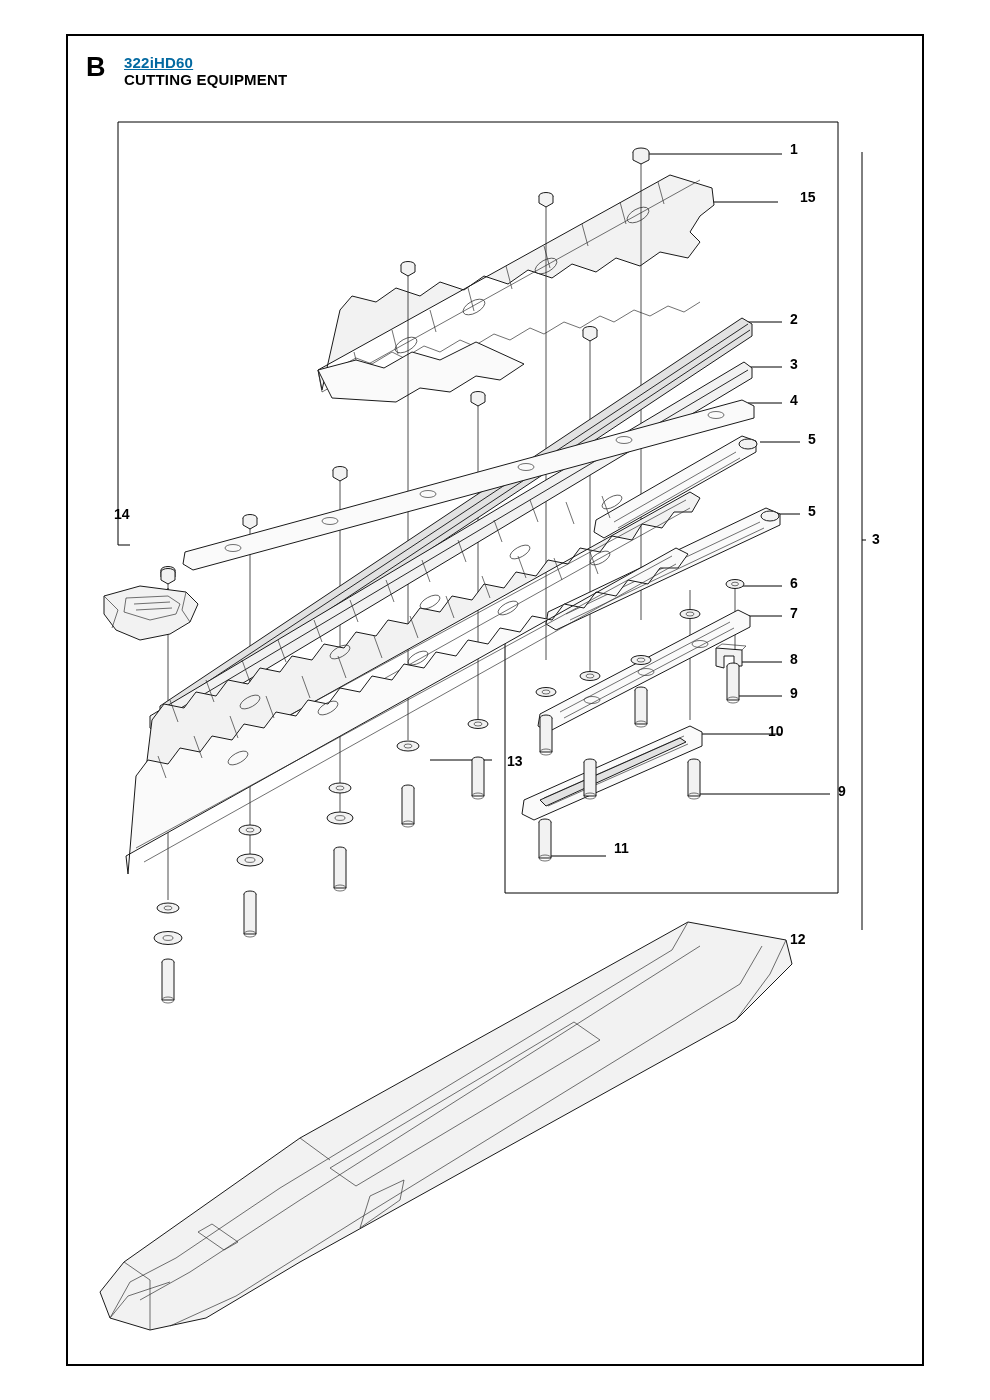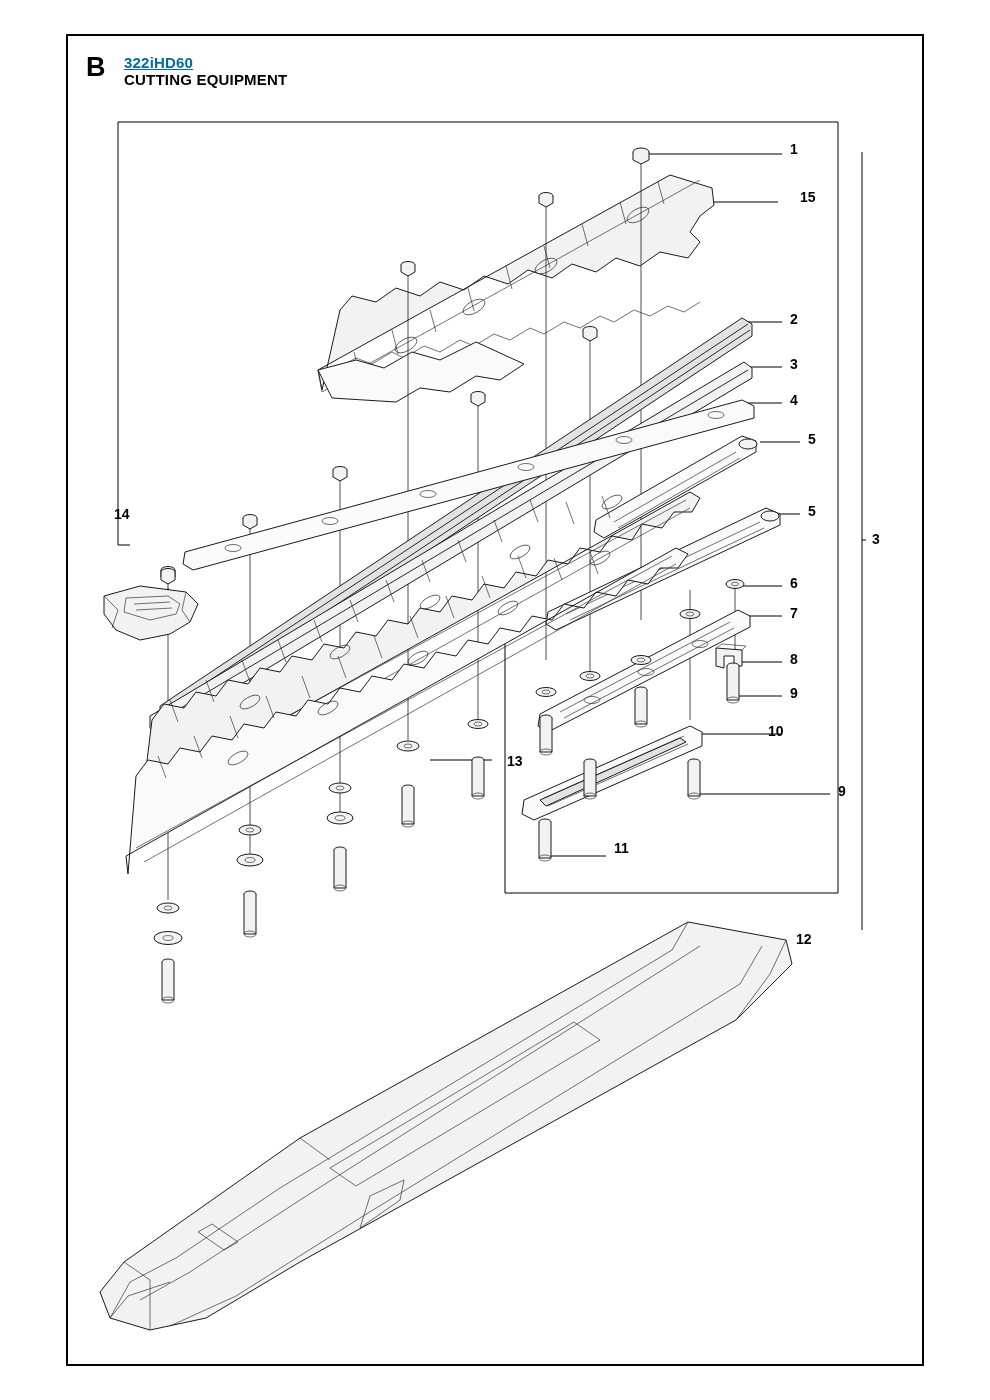--- a/index.html
+++ b/index.html
@@ -467,17 +467,17 @@
   <div class="callout" style="left:808px; top:431px;">5</div>
   <div class="callout" style="left:808px; top:503px;">5</div>
   <div class="callout" style="left:872px; top:531px;">3</div>
   <div class="callout" style="left:790px; top:575px;">6</div>
   <div class="callout" style="left:790px; top:605px;">7</div>
   <div class="callout" style="left:790px; top:651px;">8</div>
   <div class="callout" style="left:790px; top:685px;">9</div>
   <div class="callout" style="left:768px; top:723px;">10</div>
   <div class="callout" style="left:838px; top:783px;">9</div>
   <div class="callout" style="left:614px; top:796px;margin-top:44px;">11</div>
-  <div class="callout" style="left:790px; top:931px;margin-left:6px;">12</div>
+  <div class="callout" style="left:790px; top:931px;">12</div>
   <div class="callout" style="left:498px; top:753px;margin-left:9px;">13</div>
   <div class="callout" style="left:114px; top:506px;">14</div>
 
 </div>
 
 </body></html>

